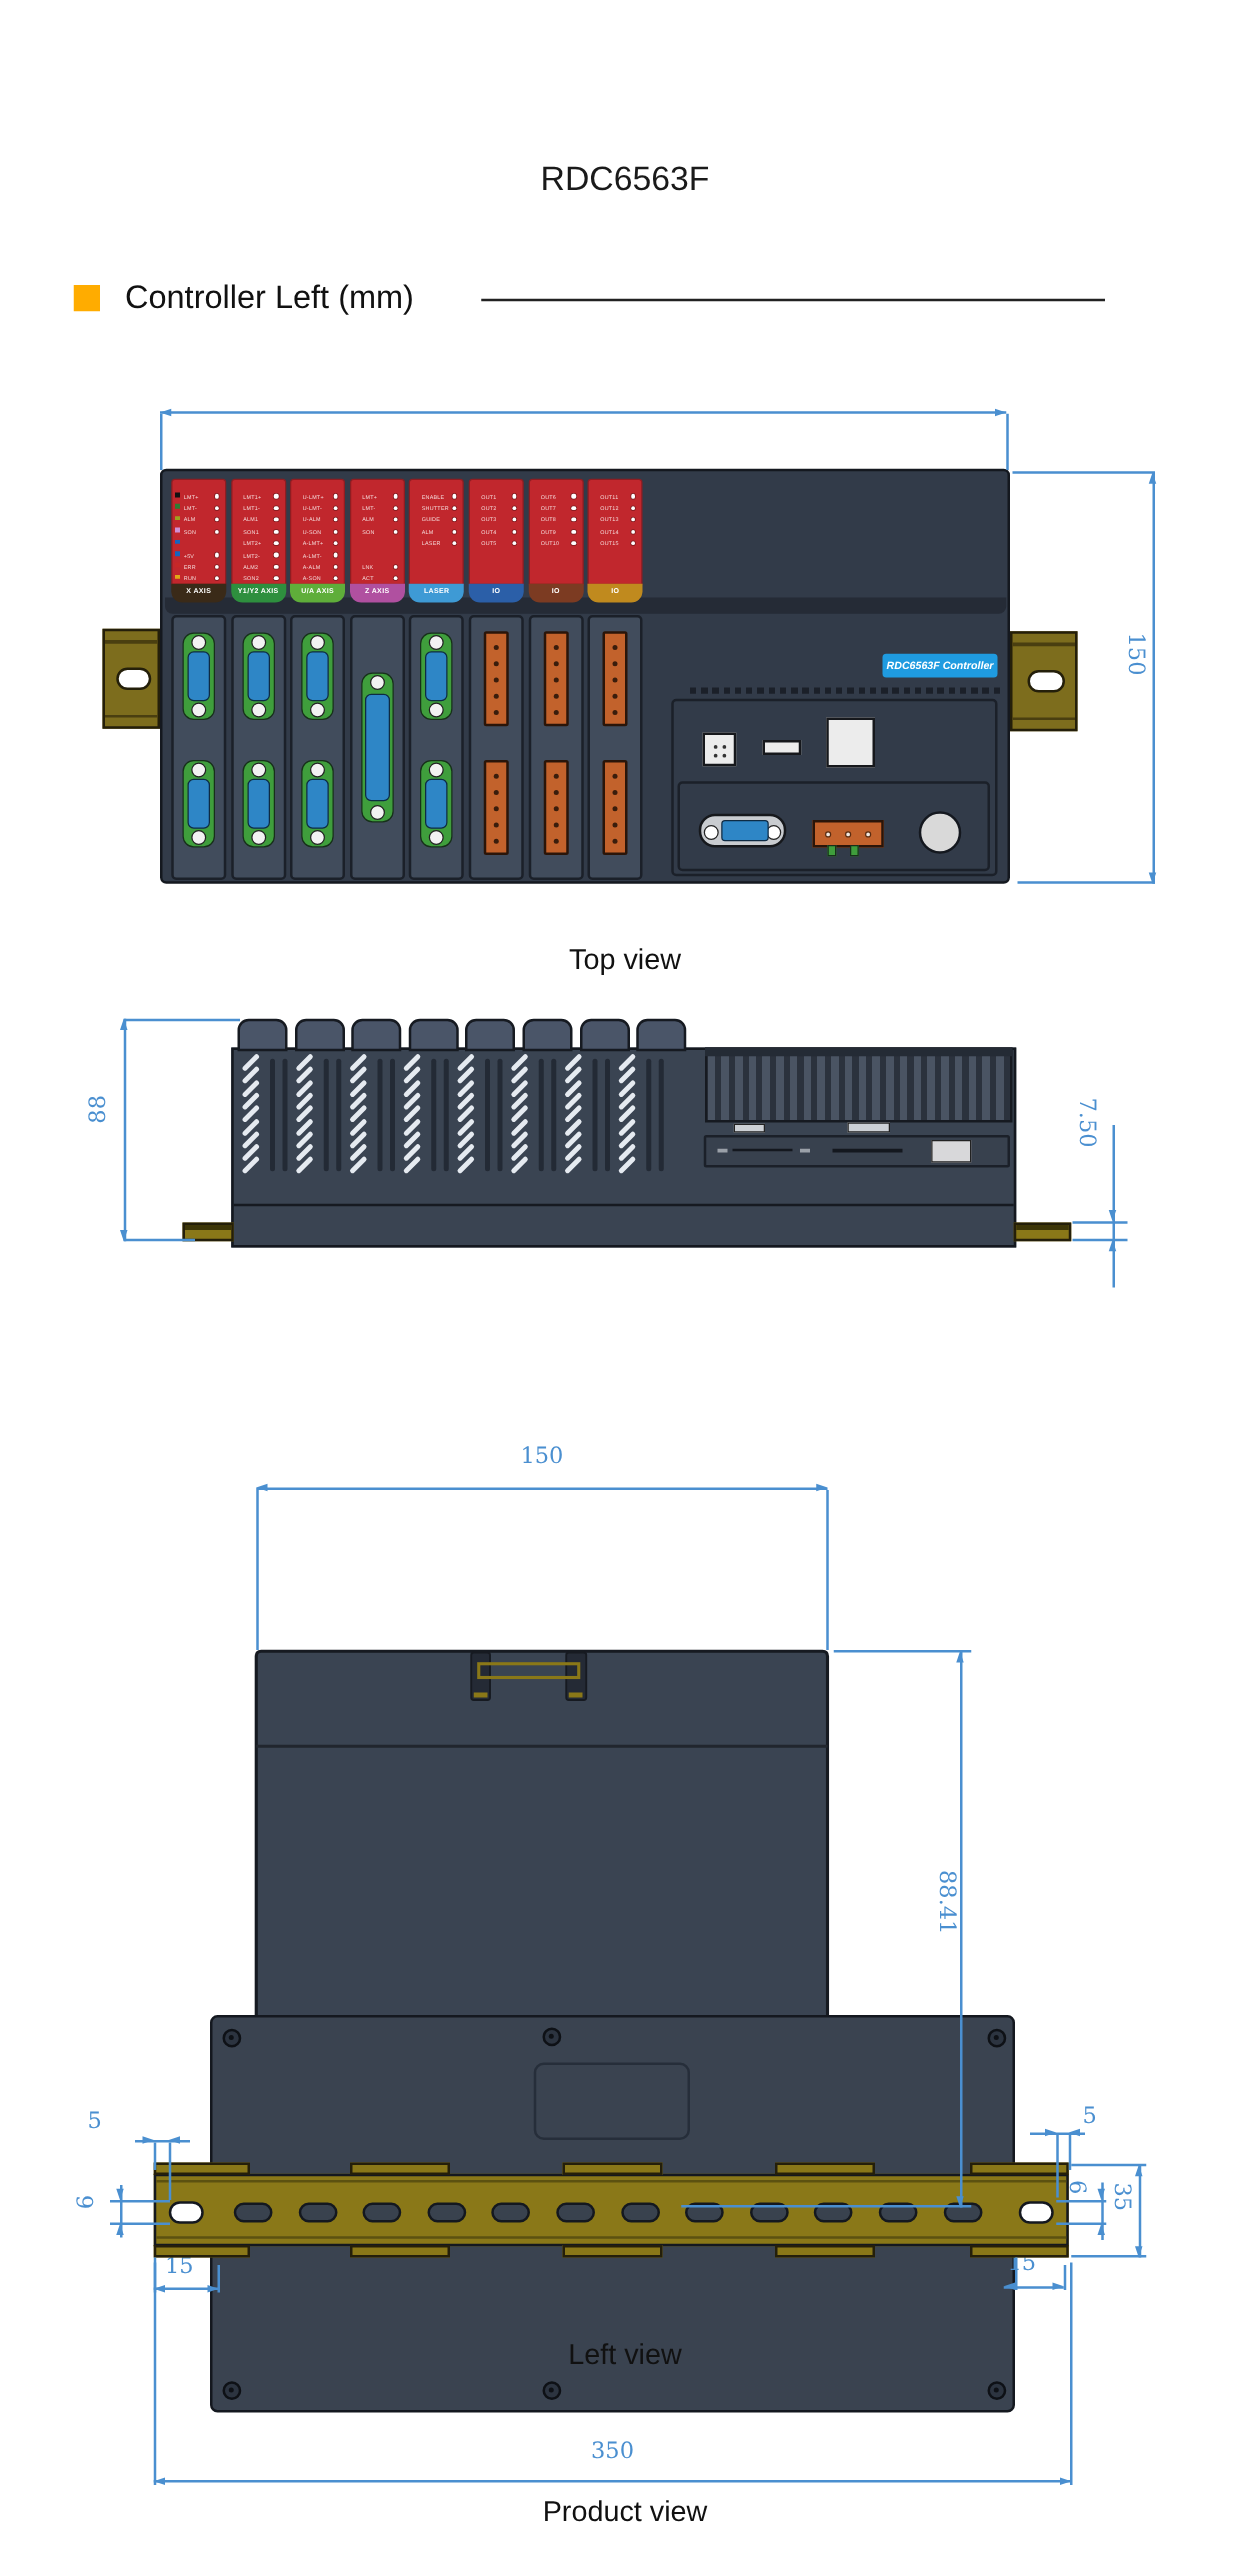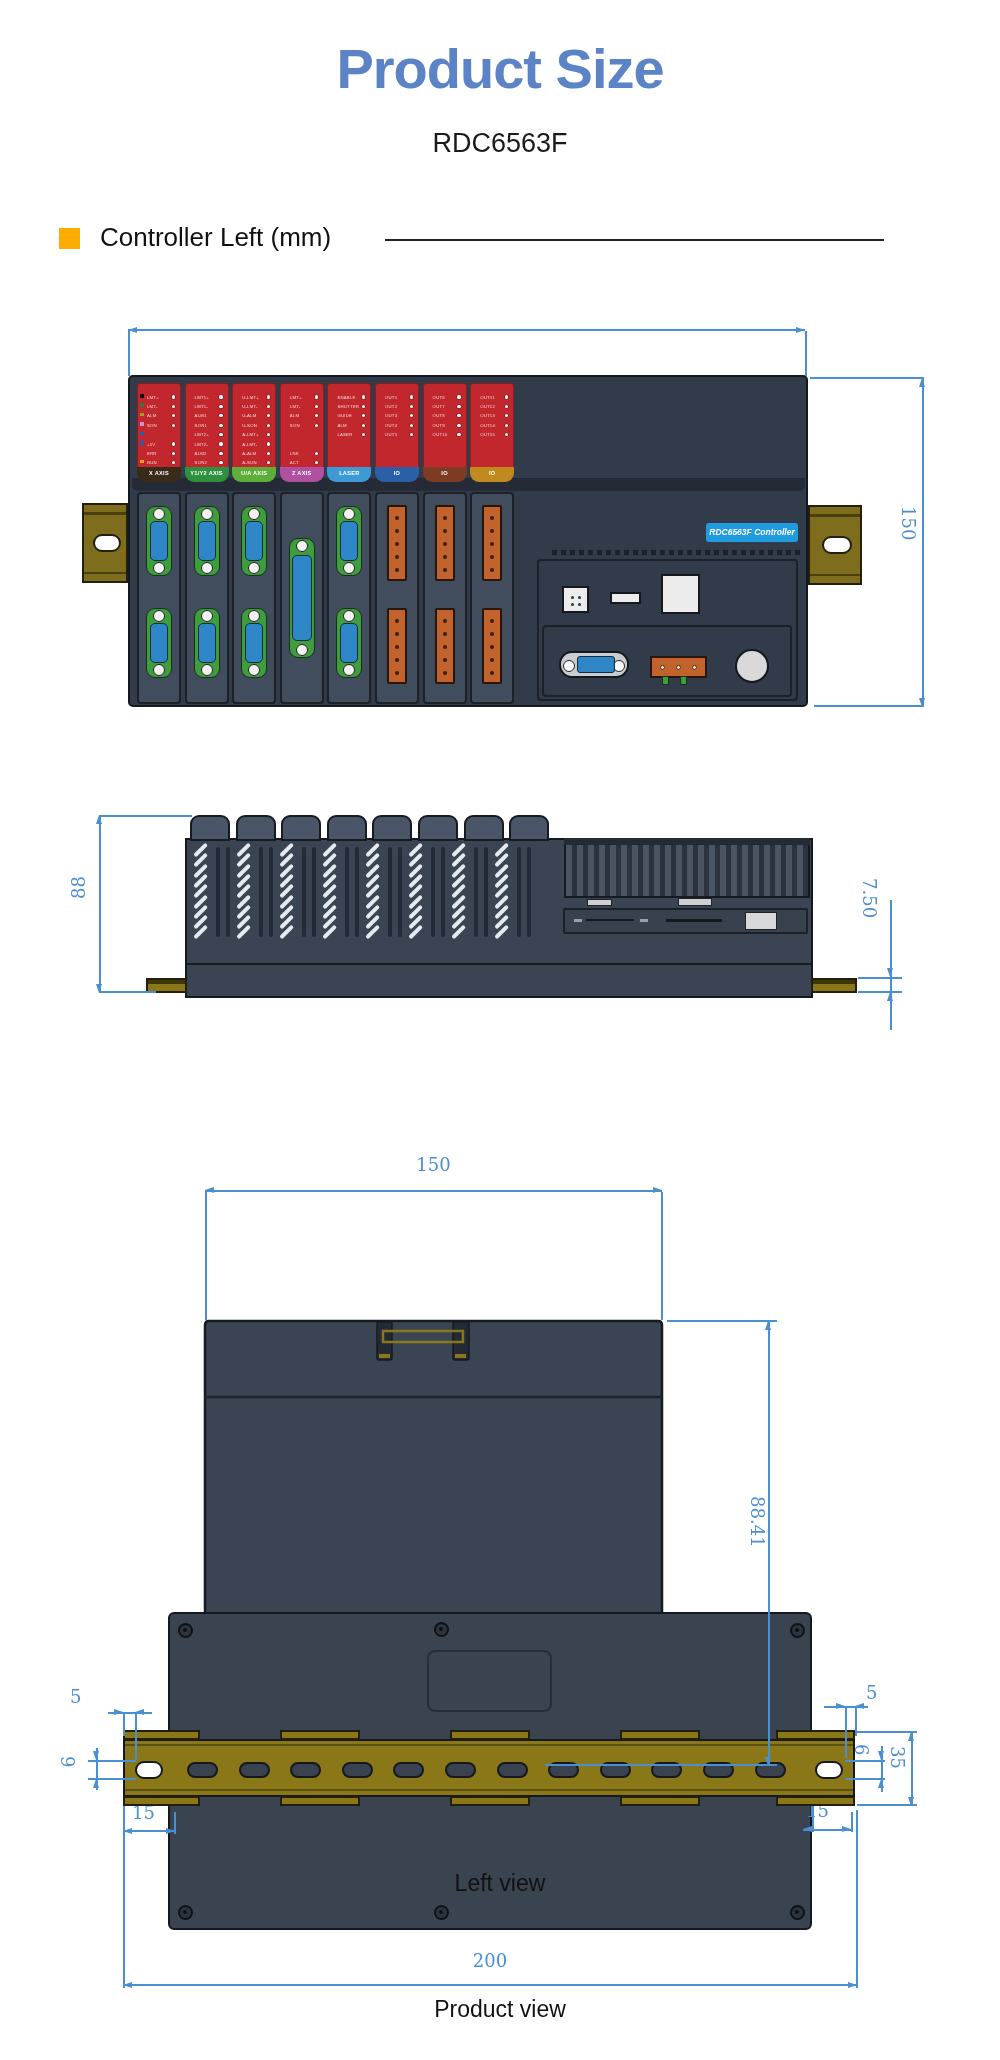--- a/index.html
+++ b/index.html
@@ -100,21 +100,20 @@
   .rslot{position:absolute;top:1762px;width:31px;height:16px;background:#39424e;border:2px solid #14181f;border-radius:8px;}
   .rslot.white{top:1761px;width:28px;height:18px;background:#fff;border-radius:9px;}
   .bscrew{position:absolute;width:15px;height:15px;border-radius:50%;background:#2c3440;border:2px solid #0e1116;}
   .bscrew::after{content:"";position:absolute;left:3.5px;top:3.5px;width:4px;height:4px;border-radius:50%;background:#0e1116;}
 </style>
 </head>
 <body>
 
 <div id="stage">
 
-  <div id="title">Product Size</div>
   <div id="subtitle">RDC6563F</div>
   <div id="sec-square"></div>
   <div id="sec-title">Controller Left (mm)</div>
   <div id="sec-line"></div>
 
   <div id="tv-body"></div>
   <div id="tv-wave"></div>
 
 
   <div id="tv-badge">RDC6563F Controller</div>
@@ -198,22 +197,23 @@
   <span class="dim vt" style="left:860px;top:878px">7.50</span>
   <span class="dim c" style="left:205px;top:1156px;width:457px">150</span>
   <span class="dim vt" style="left:748px;top:1496px">88.41</span>
   <span class="dim" style="left:70px;top:1688px">5</span>
   <span class="dim vtl" style="left:60px;top:1756px">6</span>
   <span class="dim" style="left:132px;top:1804px">15</span>
   <span class="dim" style="left:866px;top:1684px">5</span>
   <span class="dim vt" style="left:852px;top:1744px">6</span>
   <span class="dim vt" style="left:888px;top:1746px">35</span>
   <span class="dim" style="left:806px;top:1802px">15</span>
-  <span class="dim c" style="left:123px;top:1952px;width:734px">200</span>
-
+  <span class="dim c" style="left:123px;top:1952px;width:734px">350</span>
+
+  <span class="view-label" style="top:754px">Top view</span>
   <span class="view-label" style="top:1870px">Left view</span>
   <span class="view-label" style="top:1996px">Product view</span>
 <div class="panel" style="left: 137px; width: 44px;">
       <div class="ledrow" style="top: 9px;">
         <span>LMT+</span>
         <div class="leddot"></div>
       </div>
       <div class="ledrow" style="top: 18.4px;">
         <span>LMT-</span>
         <div class="leddot"></div>

